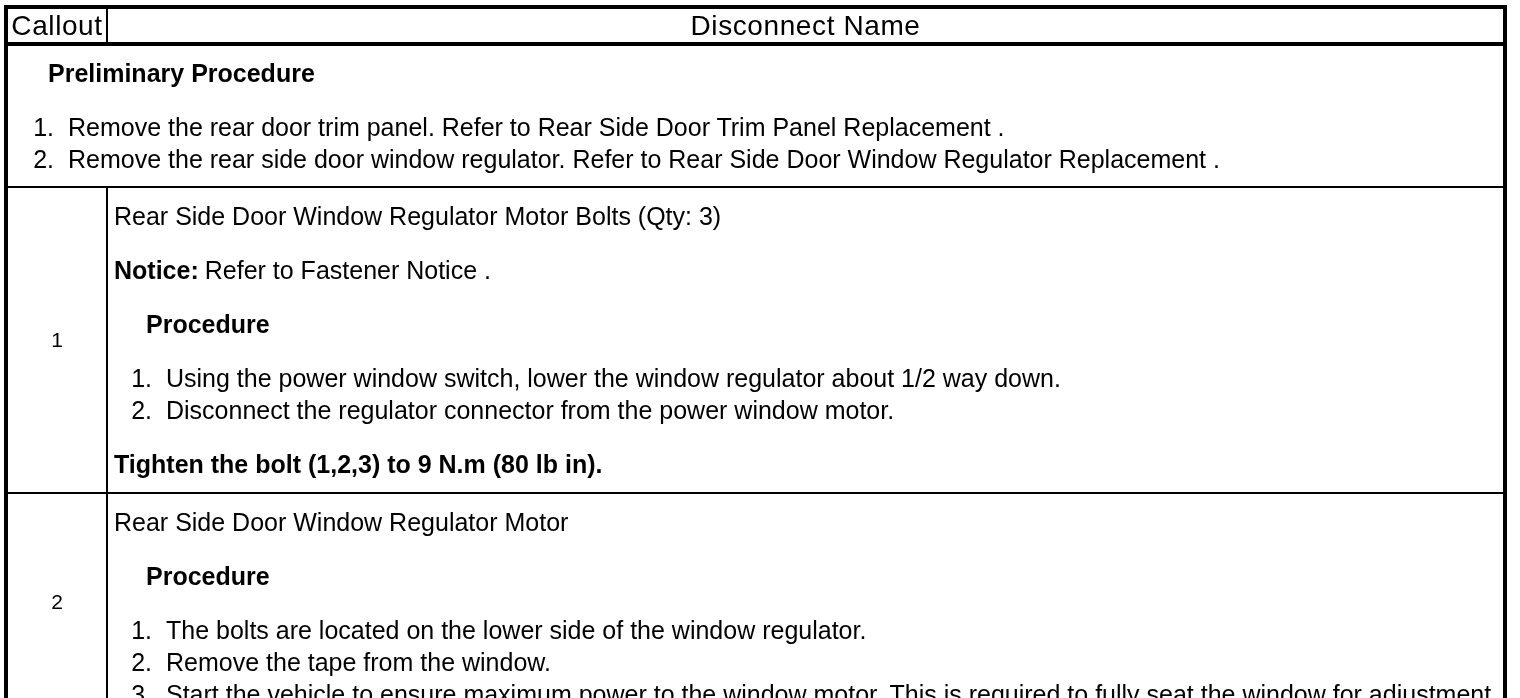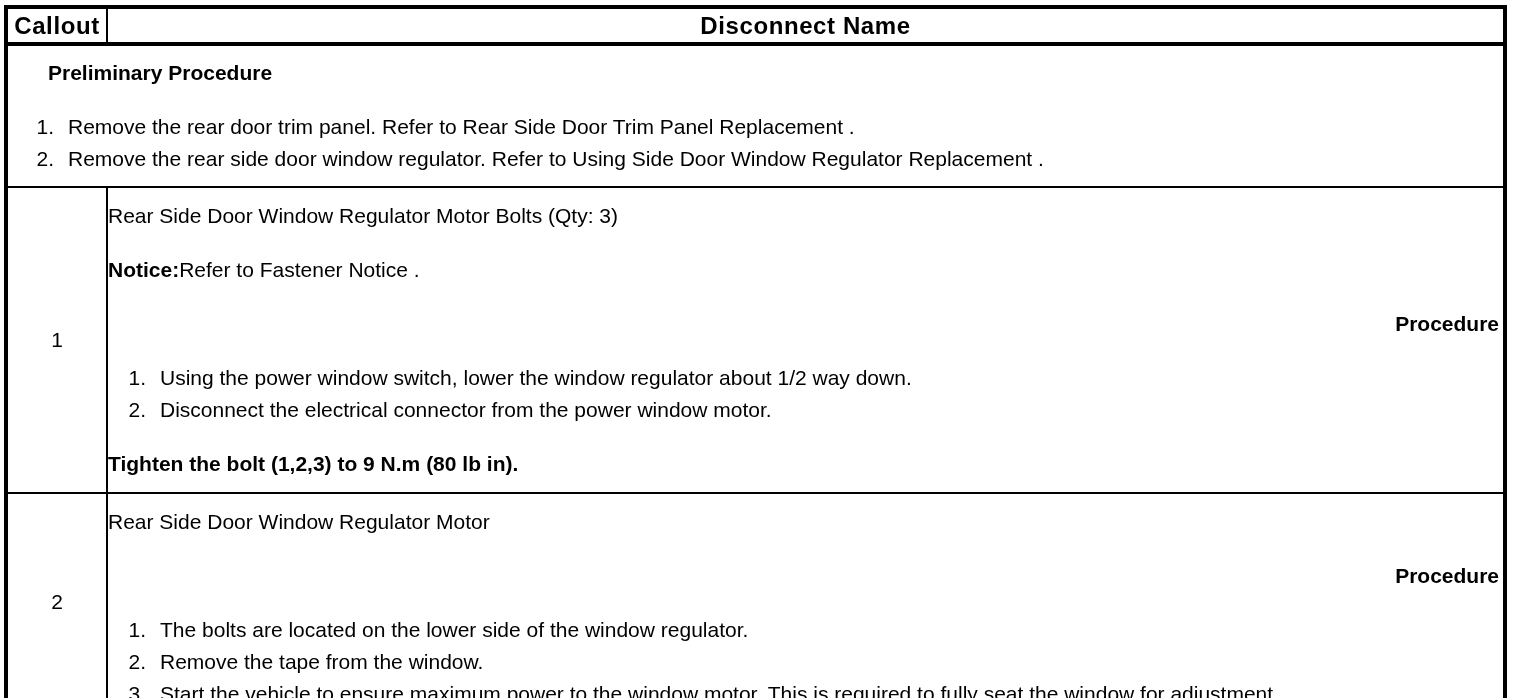--- a/index.html
+++ b/index.html
@@ -23,31 +23,31 @@
     width: 1503px;
     height: 686px;
     border: 4px solid #000000;
     background: #ffffff;
   }
   col.c-callout { width: 101px; }
 
   th.hdr {
     height: 33px;
     padding: 0 2px;
-    font-size: 24px;
-    font-weight: bold;
+    font-size: 28px;
+    font-weight: normal;
     letter-spacing: 0.6px;
     vertical-align: middle;
     border-bottom: 4px solid #000000;
   }
   th.hdr-callout { border-right: 2px solid #000000; }
 
   td {
     vertical-align: top;
-    font-size: 21px;
+    font-size: 25px;
     line-height: 32px;
     overflow: hidden;
   }
 
   
   tr.prelim-row td {
     height: 129px;
     border-bottom: 2px solid #000000;
     padding: 11px 6px 0 8px;
   }
@@ -60,43 +60,42 @@
   .prelim-steps .txt { margin-left: 8px; }
 
   
   td.callout-cell {
     border-right: 2px solid #000000;
     text-align: center;
     vertical-align: middle;
     font-size: 21px;
   }
   tr.body-row-1 td { border-bottom: 2px solid #000000; height: 292px; }
-  td.component-cell { padding: 12px 4px 0 0; }
+  td.component-cell { padding: 12px 4px 0 6px; }
 
   .para { margin: 0; }
   .gap { margin-top: 22px; }
   .bold { font-weight: bold; }
   .proc-heading {
     font-weight: bold;
-    margin-left: 44px;
+    margin-left: 32px;
     margin-top: 22px;
-    text-align: right;
   }
   .steps { margin-top: 22px; }
   .step { display: flex; }
   .step .num {
     flex: 0 0 38px;
     text-align: right;
     white-space: nowrap;
   }
   .step .txt {
     margin-left: 14px;
     white-space: nowrap;
   }
-  .notice-text { }
+  .notice-text { margin-left: 6px; }
 </style>
 </head>
 <body>
 
 <div class="page">
   <table class="doc-table">
     <colgroup>
       <col class="c-callout">
       <col>
     </colgroup>
@@ -110,42 +109,42 @@
     <tr class="prelim-row">
       <td colspan="2">
         <div class="prelim-title">Preliminary Procedure</div>
         <div class="prelim-steps">
           <div class="step">
             <span class="num">1.</span>
             <span class="txt">Remove the rear door trim panel. Refer to Rear Side Door Trim Panel Replacement .</span>
           </div>
           <div class="step">
             <span class="num">2.</span>
-            <span class="txt">Remove the rear side door window regulator. Refer to Using Side Door Window Regulator Replacement .</span>
+            <span class="txt">Remove the rear side door window regulator. Refer to Rear Side Door Window Regulator Replacement .</span>
           </div>
         </div>
       </td>
     </tr>
 
     <tr class="body-row-1">
       <td class="callout-cell">1</td>
       <td class="component-cell">
         <div class="para">Rear Side Door Window Regulator Motor Bolts (Qty: 3)</div>
         <div class="para gap">
           <span class="bold">Notice:</span><span class="notice-text">Refer to Fastener Notice .</span>
         </div>
         <div class="proc-heading">Procedure</div>
         <div class="steps">
           <div class="step">
             <span class="num">1.</span>
             <span class="txt">Using the power window switch, lower the window regulator about 1/2 way down.</span>
           </div>
           <div class="step">
             <span class="num">2.</span>
-            <span class="txt">Disconnect the electrical connector from the power window motor.</span>
+            <span class="txt">Disconnect the regulator connector from the power window motor.</span>
           </div>
         </div>
         <div class="para gap bold">Tighten the bolt (1,2,3) to 9 N.m (80 lb in).</div>
       </td>
     </tr>
 
     <tr>
       <td class="callout-cell">2</td>
       <td class="component-cell">
         <div class="para">Rear Side Door Window Regulator Motor</div>

